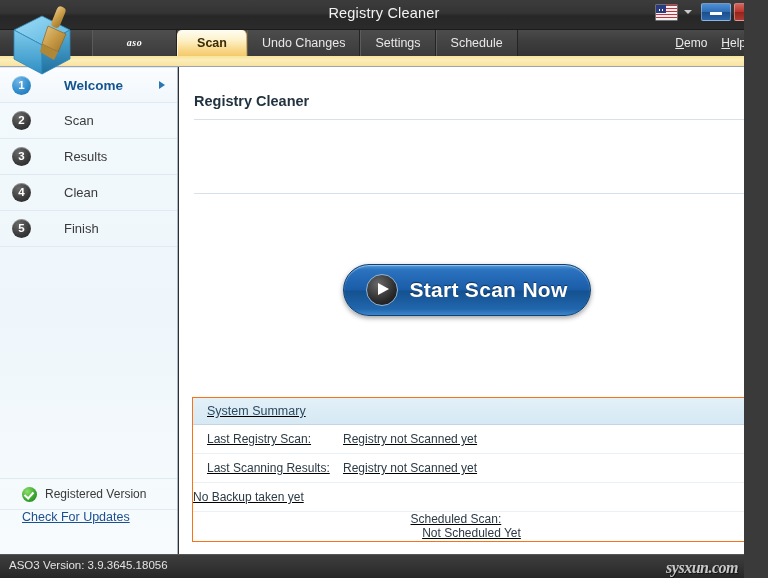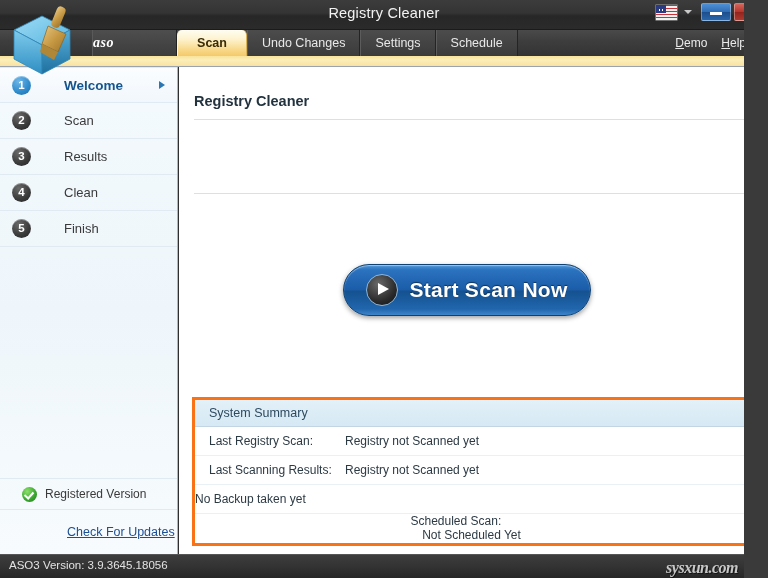--- a/index.html
+++ b/index.html
@@ -122,21 +122,22 @@
     left: 92px; top: 0;
     width: 85px; height: 26px;
     background: linear-gradient(to bottom, #4e4e4e 0%, #3c3c3c 100%);
     border-left: 1px solid #5a5a5a;
     border-right: 1px solid #222;
     box-sizing: border-box;
     color: #fff;
     font-family: "Liberation Serif", serif;
     font-style: italic;
     font-weight: bold;
-    font-size: 14px;
+    font-size: 10px;
+    text-align: center;
     line-height: 26px;
     letter-spacing: .5px;
   }
   .tabs {
     position: absolute;
     left: 177px; top: 0;
     display: flex;
     height: 26px;
   }
   .tab {
@@ -288,23 +289,22 @@
     left: 4px; top: 3px;
     width: 4px; height: 7px;
     border: solid #fff;
     border-width: 0 2px 2px 0;
     transform: rotate(42deg);
   }
   .reg-text { font-size: 12px; color: #3a3a3a; }
   .updates-row {
     height: 44px;
     display: flex;
-    align-items: center;
-    padding-left: 32px;
-    margin-left: 35px;
+    align-items: flex-start;
+    padding-left: 22px;
   }
   .updates-link {
     font-size: 12.5px;
     color: #1c4f92;
     text-decoration: underline;
     cursor: pointer;
   }
 
   
   .content {
@@ -381,23 +381,24 @@
     font-weight: bold;
     letter-spacing: .3px;
     text-shadow: 0 -1px 1px rgba(0,0,0,.5);
   }
 
   
   .summary {
     position: absolute;
     left: 13px; top: 330px;
     width: 559px;
-    border: 3px solid #f97316;
+    border: 1px solid #f97316;
     background: #fff;
     box-sizing: border-box;
+    text-decoration: underline;
   }
   .summary-head {
     height: 26px;
     line-height: 26px;
     padding-left: 14px;
     background: linear-gradient(to bottom, #e3f0f8 0%, #d6e9f4 100%);
     border-bottom: 1px solid #c3d5e3;
     font-size: 12.5px;
     color: #2d4b60;
   }

